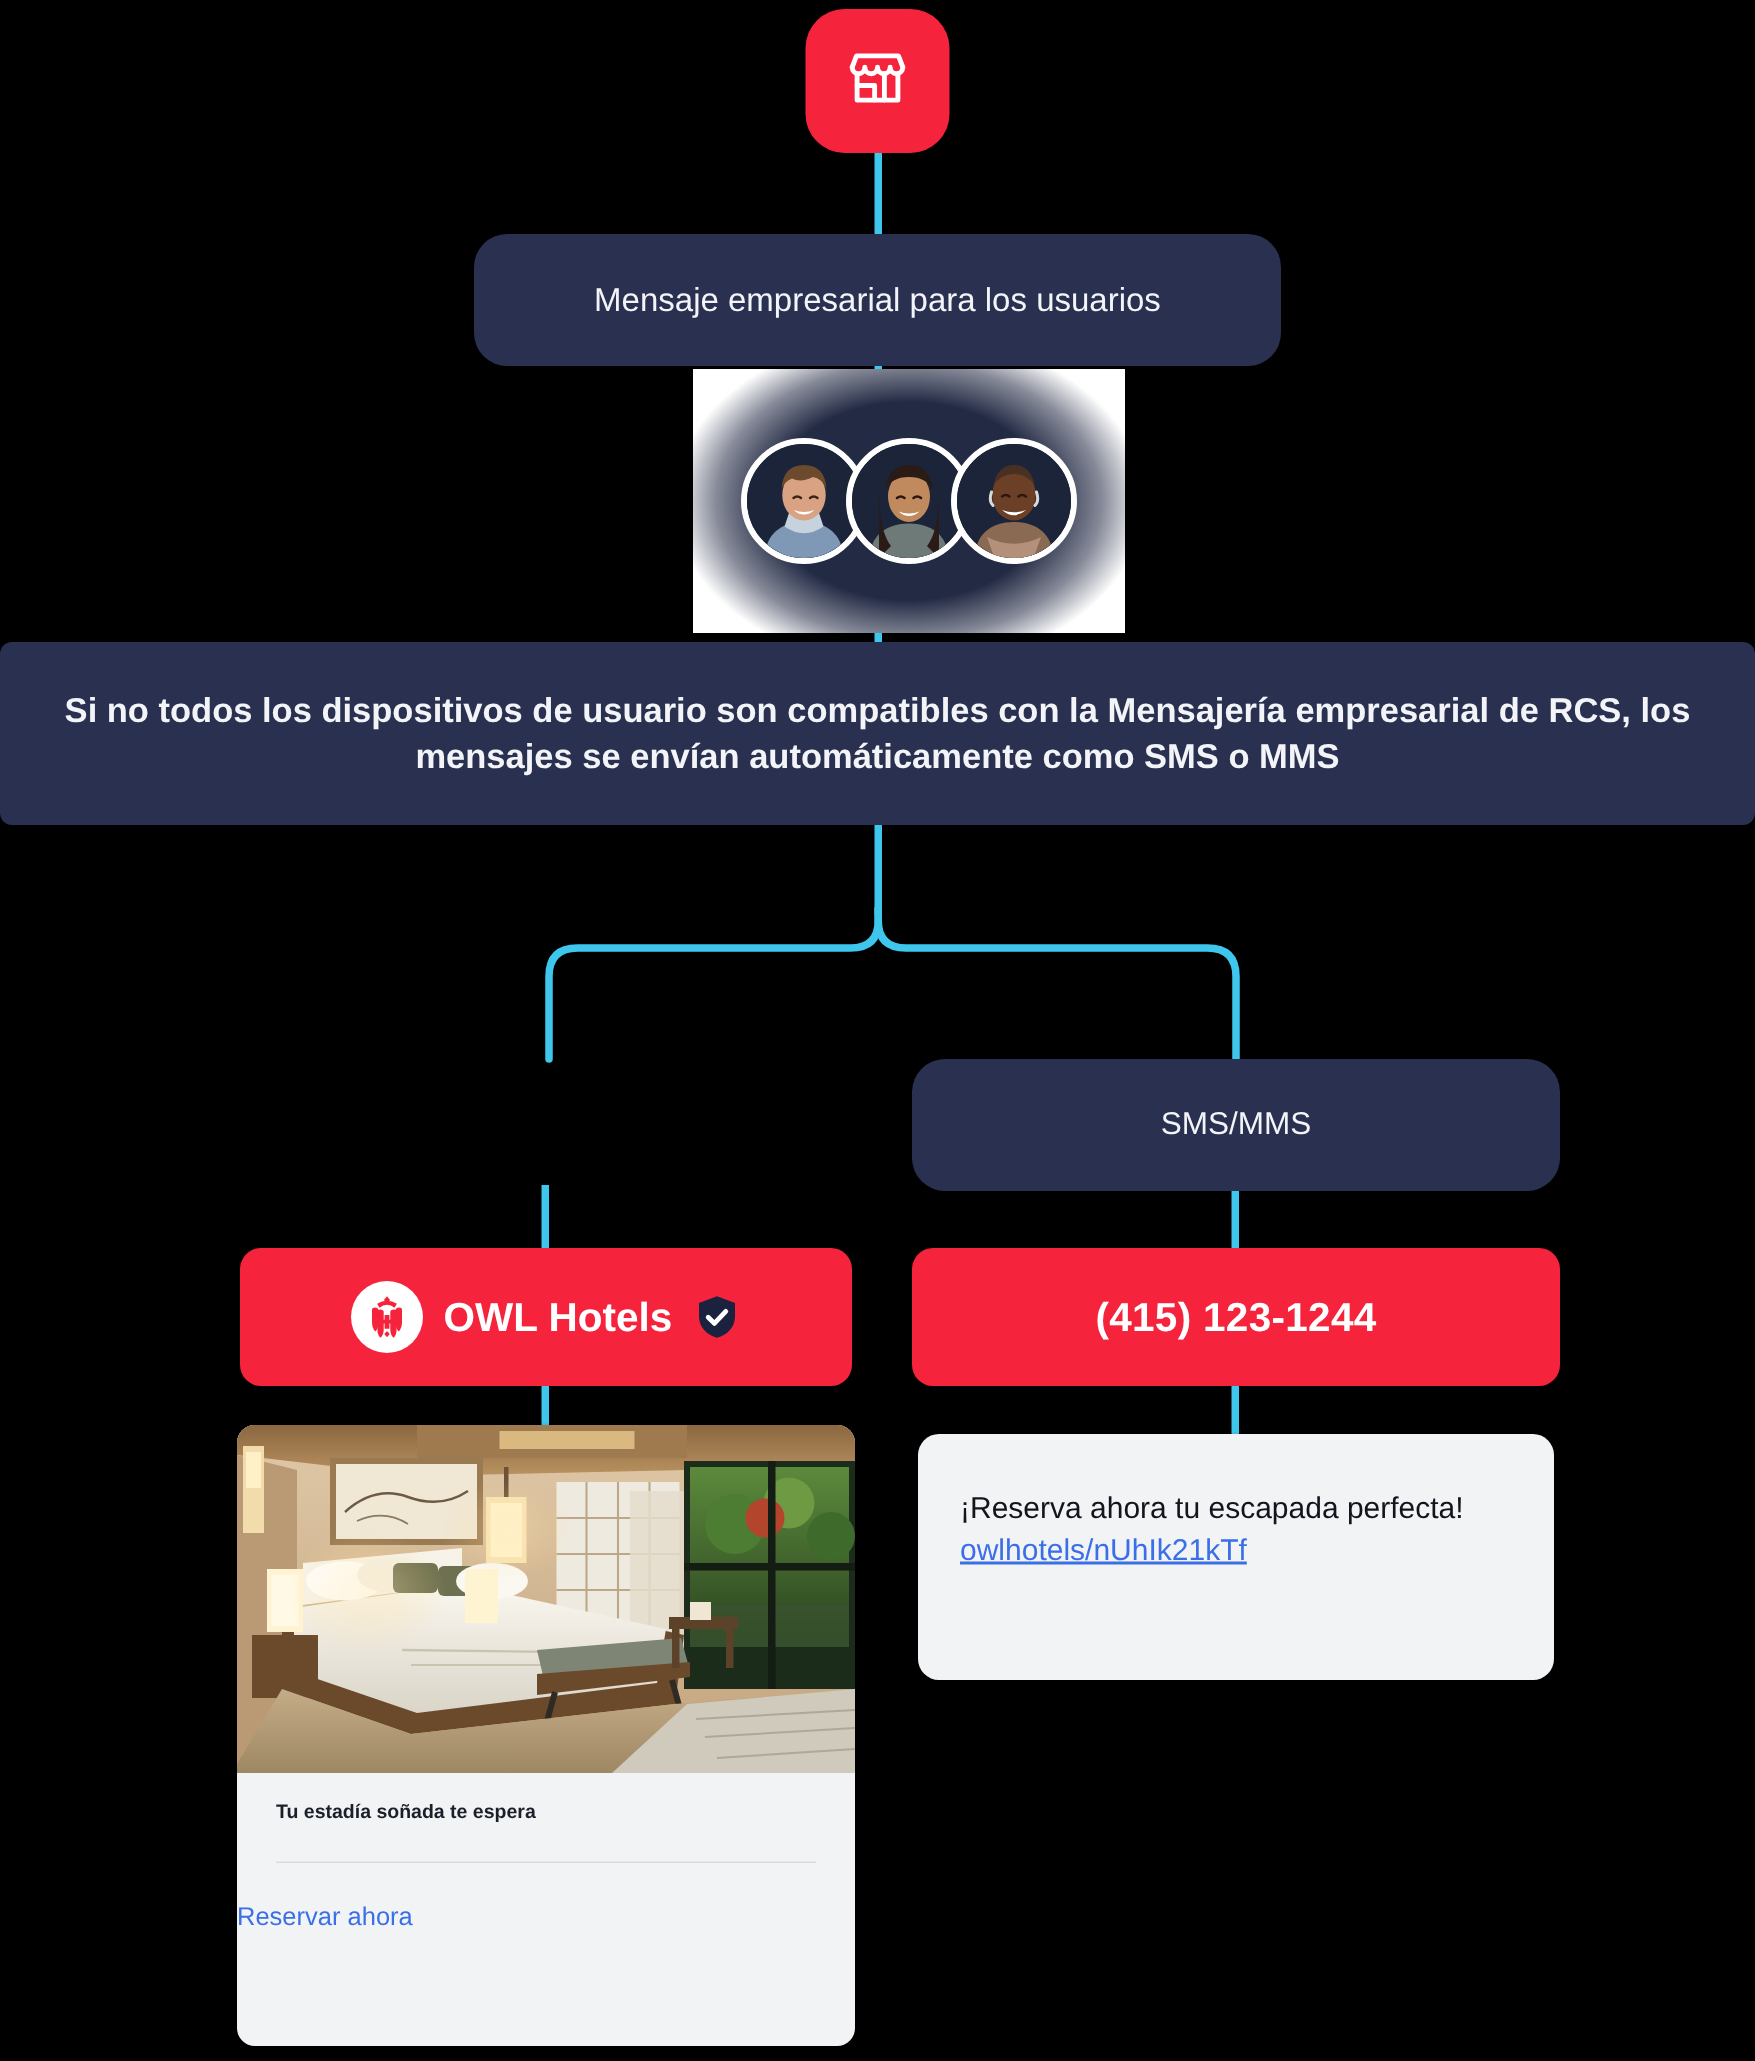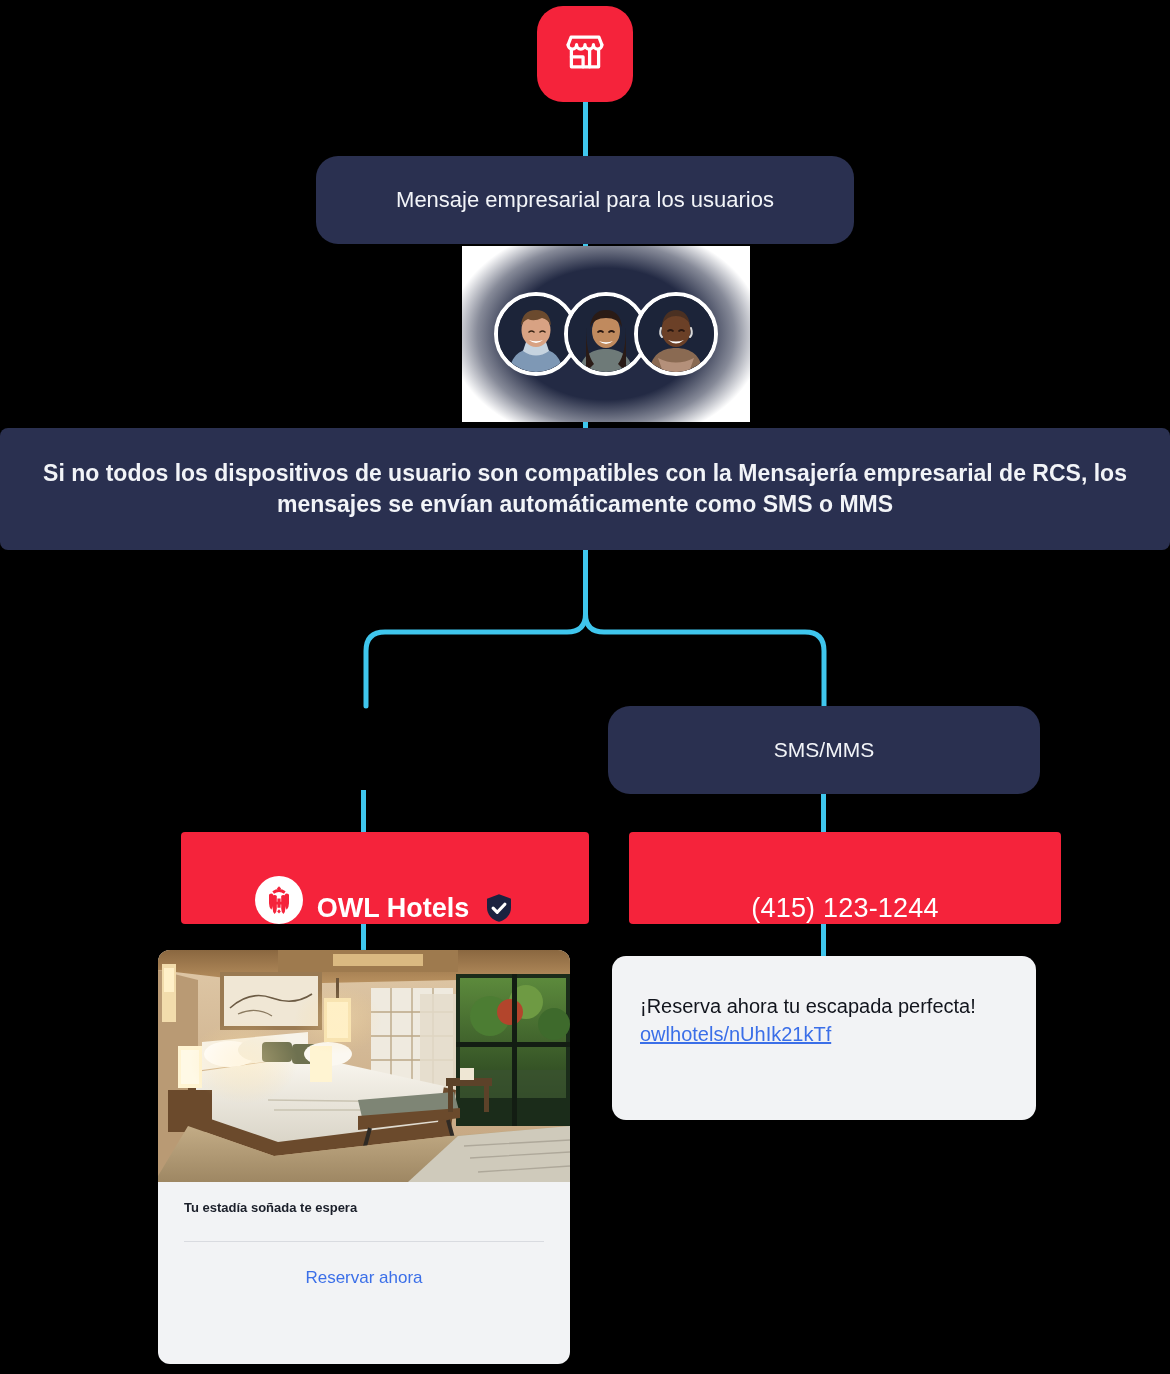--- a/index.html
+++ b/index.html
@@ -65,31 +65,31 @@
   .av {
     width: 84px; height: 84px; border-radius: 50%;
     border: 4px solid #ffffff; overflow: hidden; position: relative;
     background: #1B2238;
   }
   .av + .av { margin-left: -14px; }
   .av svg { display: block; }
 
   
   .redbar {
-    position: absolute; background: #F5233B; border-radius: 4px;
-    display: flex; align-items: flex-end; color: #fff; margin-left: 21px;
+    position: absolute; background: #F5233B; border-radius: 14px;
+    display: flex; align-items: center; color: #fff;
   }
   #bar-owl {
     left: 160px; top: 832px; width: 408px; height: 92px;
     justify-content: center; gap: 14px;
   }
   #bar-phone {
     left: 608px; top: 832px; width: 432px; height: 92px;
     justify-content: center;
-    font-size: 27px; font-weight: 400; letter-spacing: .2px;
+    font-size: 27px; font-weight: 700; letter-spacing: .2px;
   }
   .owl-logo {
     width: 48px; height: 48px; border-radius: 50%; background: #fff;
     display: flex; align-items: center; justify-content: center; flex: none;
   }
   .owl-name { font-size: 27px; font-weight: 700; }
   .verified { width: 32px; height: 32px; flex: none; display: block; }
 
   
   #rcs-card {
@@ -97,21 +97,21 @@
     width: 412px; height: 414px;
     background: #F2F3F5; border-radius: 12px; overflow: hidden;
     box-shadow: 0 1px 3px rgba(0,0,0,.25);
   }
   #rcs-hero { width: 412px; height: 232px; position: relative; overflow: hidden; background: #2A2117; }
   #rcs-body { padding: 18px 26px 0 26px; }
   .rcs-title { font-size: 13px; font-weight: 700; color: #1B1F2A; margin-bottom: 6px; }
   .rcs-desc { font-size: 15px; color: #20242E; line-height: 1.55; }
   .rcs-div { height: 1px; background: #D9DBE0; margin: 26px 26px 0 26px; }
   .rcs-action {
-    text-align: center; color: #3B6FE8; font-size: 17px;
+    color: #3B6FE8; font-size: 17px;
     padding: 26px 0 0 0;
   }
 
   
   #sms-card {
     position: absolute; left: 612px; top: 956px;
     width: 424px; height: 164px;
     background: #F2F3F5; border-radius: 14px;
     padding: 26px 28px 0 28px;
     box-shadow: 0 1px 3px rgba(0,0,0,.22);

